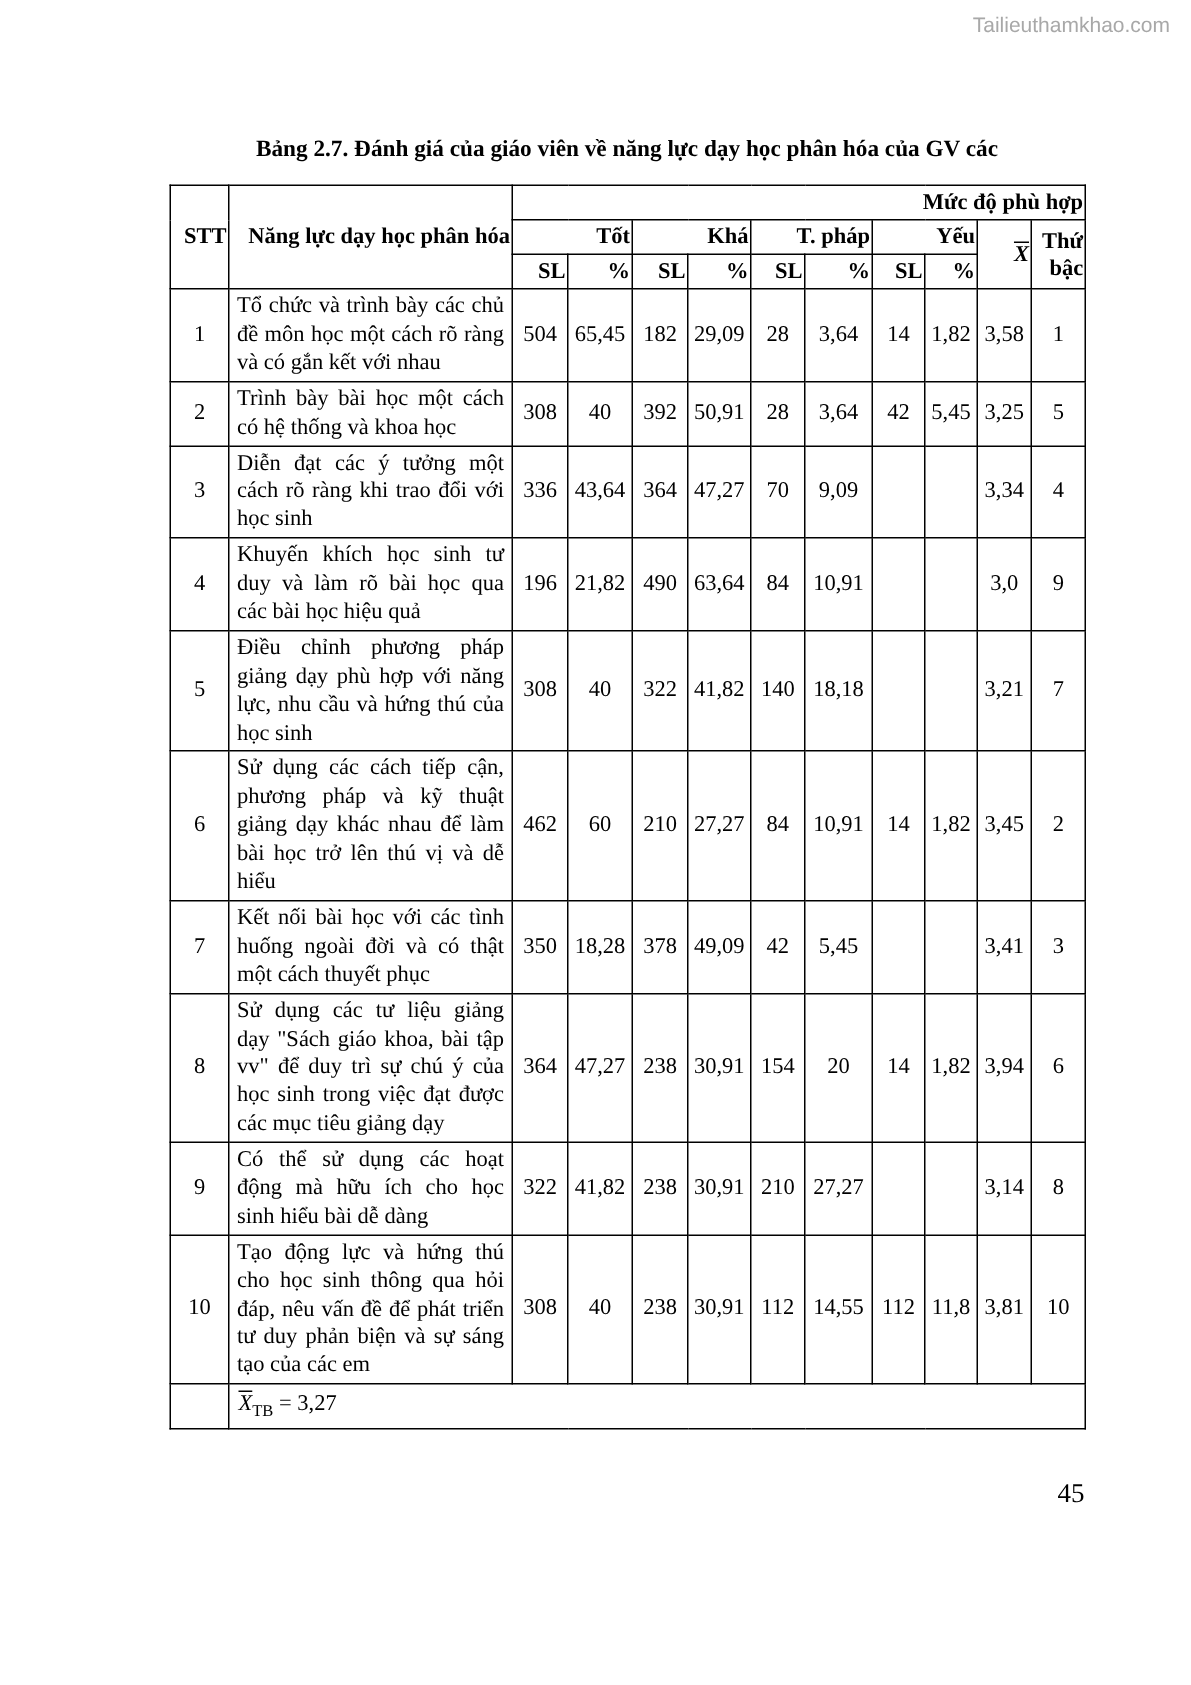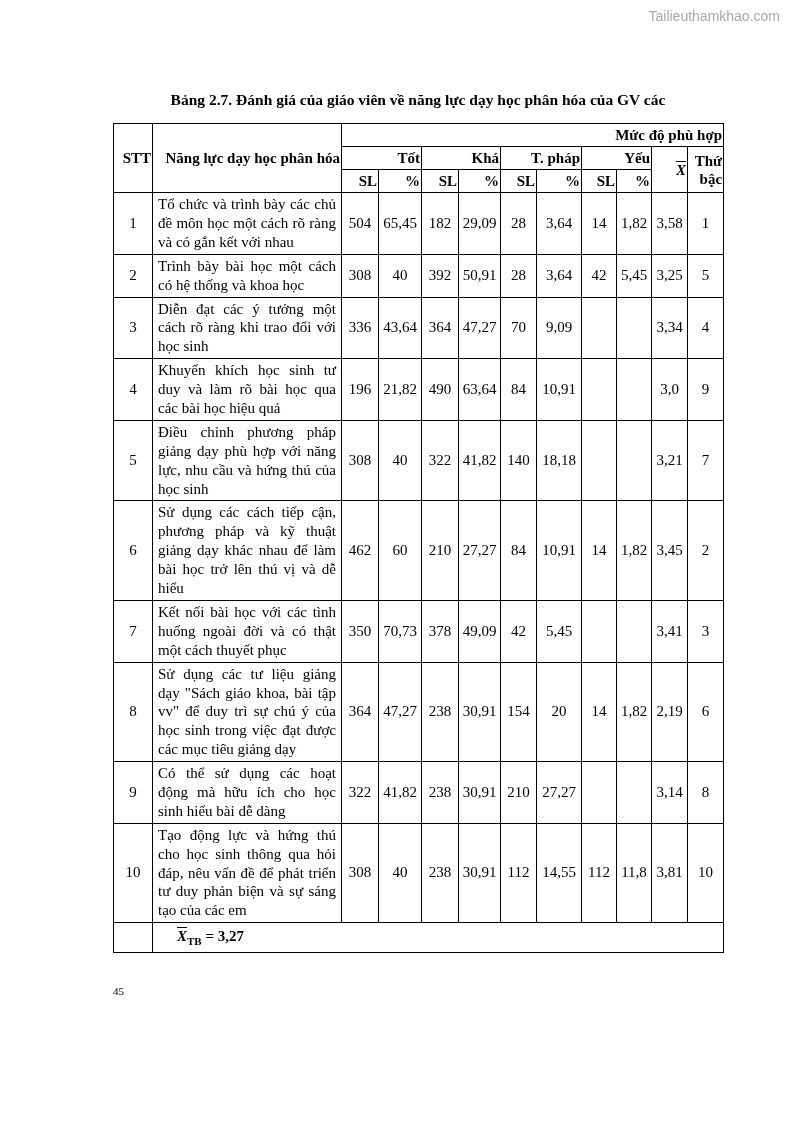--- a/index.html
+++ b/index.html
@@ -24,23 +24,23 @@
   table.data th, table.data td {
     border:1px solid #000; vertical-align:middle;
     font-size:15px;
   }
   table.data th { font-weight:bold; text-align:right; padding:2px 1px; line-height:1.2; }
   td.stt  { text-align:center; padding:1px; }
   td.comp { text-align:justify; padding:2px 5px; line-height:1.26; }
   td.num  { text-align:center; padding:1px; }
   .ol { font-style:italic; text-decoration:overline; }
   th .ol { font-weight:bold; }
-  td.footer-cell { font-weight:bold; padding:5px 24px; font-size:15px; }
+  td.footer-cell { font-weight:normal; padding:5px 6px; font-size:15px; }
   td.footer-cell sub { font-size:11px; }
-  .pageno { text-align:left; margin-top:32px; font-size:11px; }
+  .pageno { text-align:right; margin-top:32px; font-size:18px; }
 </style>
 </head>
 <body>
 
 <div class="page">
 
   <div class="watermark">Tailieuthamkhao.com</div>
 
   <div class="content">
 
@@ -170,42 +170,42 @@
             <td class="num">10,91</td>
             <td class="num">14</td>
             <td class="num">1,82</td>
             <td class="num">3,45</td>
             <td class="num">2</td>
           </tr>
           <tr>
             <td class="stt">7</td>
             <td class="comp">Kết nối bài học với các tình huống ngoài đời và có thật một cách thuyết phục</td>
             <td class="num">350</td>
-            <td class="num">70,73</td>
+            <td class="num">18,28</td>
             <td class="num">378</td>
             <td class="num">49,09</td>
             <td class="num">42</td>
             <td class="num">5,45</td>
             <td class="num"></td>
             <td class="num"></td>
             <td class="num">3,41</td>
             <td class="num">3</td>
           </tr>
           <tr>
             <td class="stt">8</td>
             <td class="comp">Sử dụng các tư liệu giảng dạy "Sách giáo khoa, bài tập vv" để duy trì sự chú ý của học sinh trong việc đạt được các mục tiêu giảng dạy</td>
             <td class="num">364</td>
             <td class="num">47,27</td>
             <td class="num">238</td>
             <td class="num">30,91</td>
             <td class="num">154</td>
             <td class="num">20</td>
             <td class="num">14</td>
             <td class="num">1,82</td>
-            <td class="num">2,19</td>
+            <td class="num">3,94</td>
             <td class="num">6</td>
           </tr>
           <tr>
             <td class="stt">9</td>
             <td class="comp">Có thể sử dụng các hoạt động mà hữu ích cho học sinh hiểu bài dễ dàng</td>
             <td class="num">322</td>
             <td class="num">41,82</td>
             <td class="num">238</td>
             <td class="num">30,91</td>
             <td class="num">210</td>

